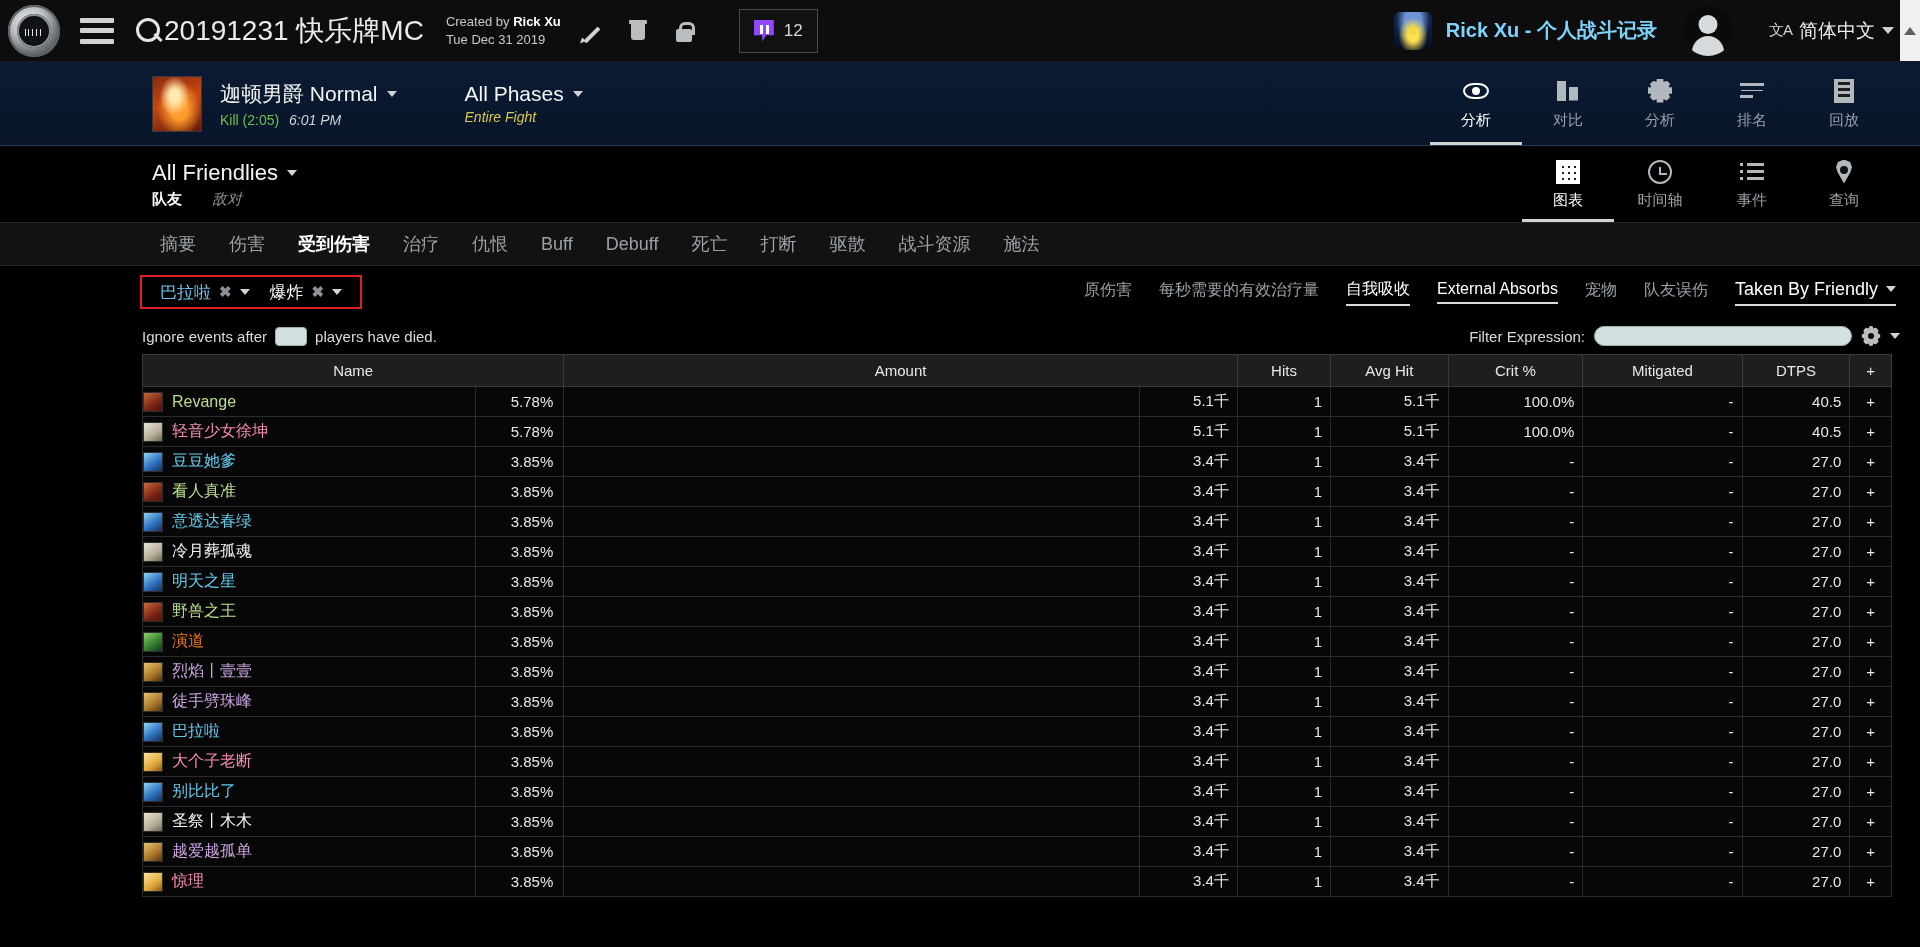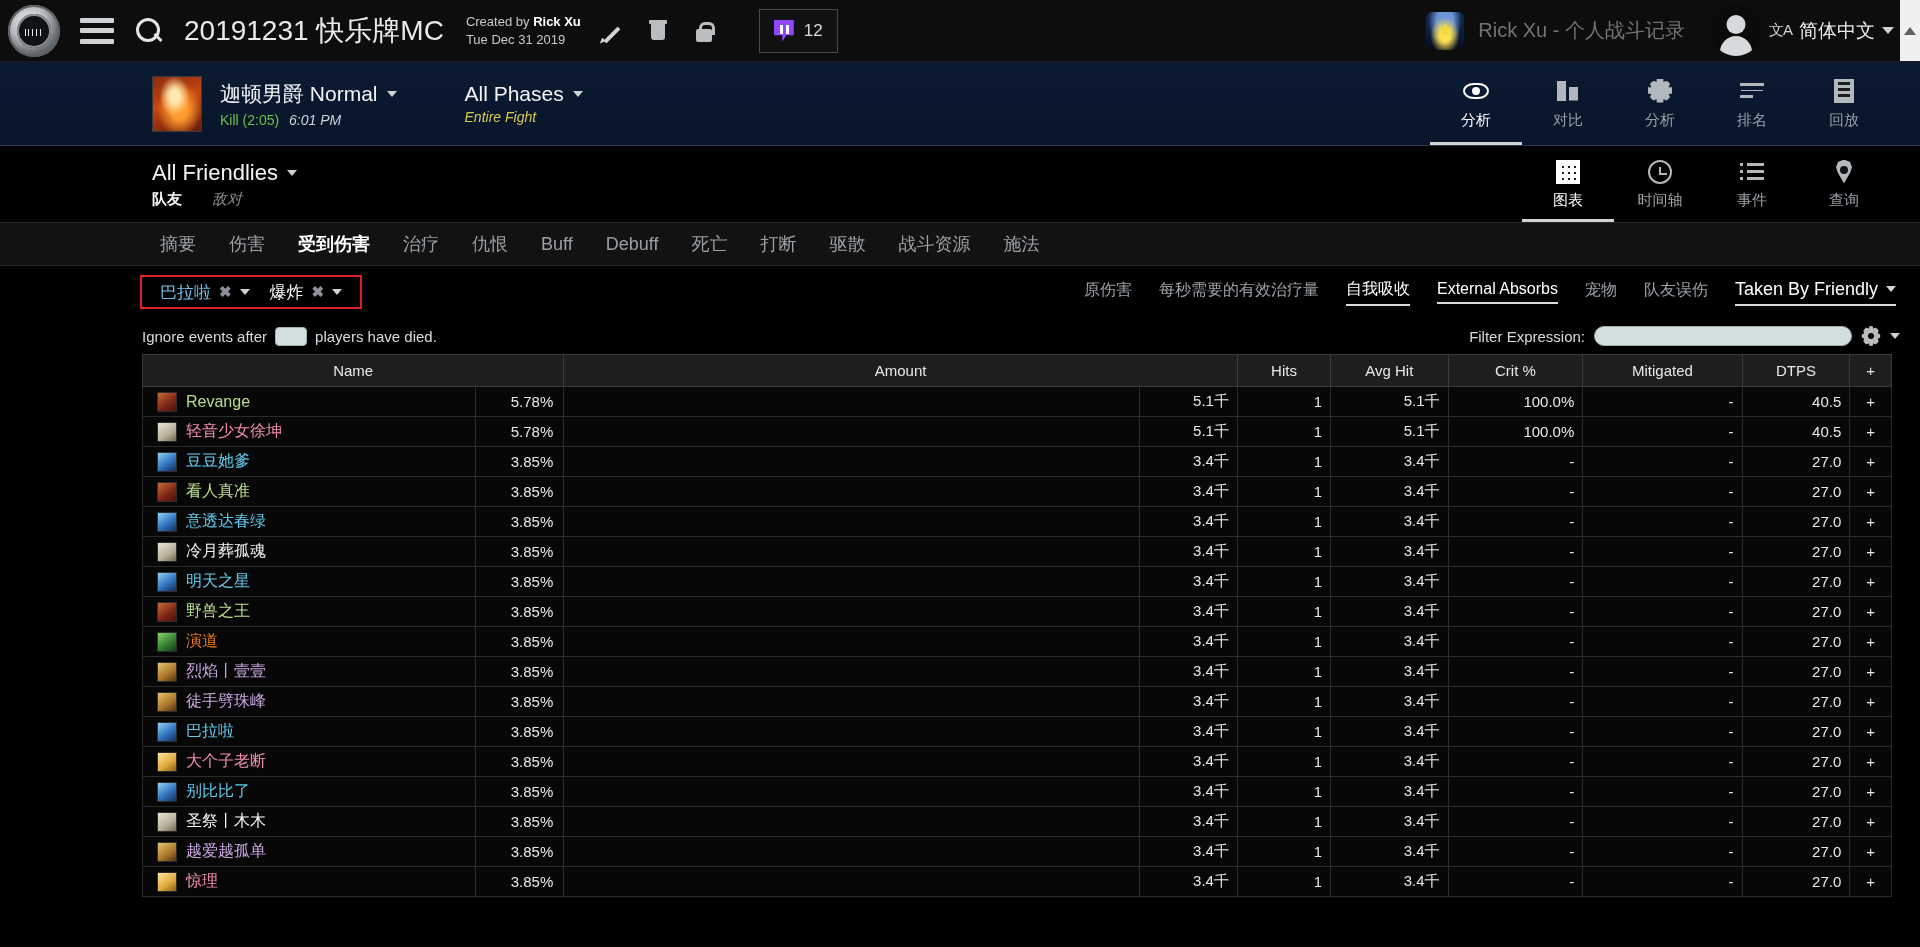--- a/index.html
+++ b/index.html
@@ -64,21 +64,20 @@
   }
   .search-icon::before {
     content:""; position:absolute; left: 2px; top: 2px;
     width: 18px; height: 18px; border: 3px solid #e2e6e9; border-radius: 50%;
   }
   .search-icon::after {
     content:""; position:absolute; left: 19px; top: 20px;
     width: 10px; height: 3px; background:#e2e6e9; transform: rotate(45deg);
   }
   .report-title {
-    margin-left: 20px;
     font-size: 28px;
     color: #e8ebed;
     white-space: nowrap;
     flex: 0 0 auto;
   }
   .created-block {
     margin-left: 22px;
     font-size: 13px;
     line-height: 1.35;
     color: #c6c9cb;
@@ -153,41 +152,42 @@
     position: relative;
     flex: 0 0 auto;
   }
   .guild-crest::after{
     content:""; position:absolute; left:50%; top:48%; transform:translate(-50%,-50%);
     width:14px; height:14px; background:#f4d83c;
     clip-path: polygon(50% 0, 62% 34%, 100% 38%, 70% 62%, 82% 100%, 50% 78%, 18% 100%, 30% 62%, 0 38%, 38% 34%);
   }
   .user-name {
     margin-left: 14px;
-    font-size: 20px; color: #737373; white-space:nowrap;
-    flex: 0 0 auto;
+    font-size: 20px; color: #7dd3fc; white-space:nowrap;
+    flex: 0 0 auto;
+    font-weight: bold;
   }
   .avatar {
     margin-left: 26px;
     width: 50px; height: 50px; border-radius: 50%;
     background: #0a0a0a;
     position: relative;
     overflow: hidden;
     flex: 0 0 auto;
   }
   .avatar::before {
     content:""; position:absolute; left:50%; top:9px; transform:translateX(-50%);
     width:19px;height:19px;border-radius:50%;background:#d7dadc;
   }
   .avatar::after {
     content:""; position:absolute; left:50%; top:30px; transform:translateX(-50%);
     width:32px;height:24px;border-radius:16px 16px 0 0;background:#d7dadc;
   }
   .lang {
-    margin-left: 8px;
+    margin-left: 36px;
     display:flex;align-items:center;gap:7px;
     font-size: 19px; color: #e9ecee;
     cursor:pointer;
     flex: 0 0 auto;
   }
   .lang .glyph { font-size: 15px; letter-spacing:-1px; color:#cfd3d6; }
   .caret {
     width:0;height:0;border-left:6px solid transparent;border-right:6px solid transparent;
     border-top:7px solid #cfd3d6;
   }
@@ -362,21 +362,21 @@
   .c-pct{width:72px;}
   .c-amt{width:470px;}
   .c-total{width:80px;}
   .c-hits{width:76px;}
   .c-avg{width:96px;}
   .c-crit{width:110px;}
   .c-mit{width:130px;}
   .c-dtps{width:88px;}
   .c-plus{width:34px;}
 
-  td.name-cell{padding-left:14px;}
+  td.name-cell{padding-left:0;}
   .namewrap{display:flex;align-items:center;gap:9px;}
   .cls-icon{width:20px;height:20px;border:1px solid #2e2e2e;flex:0 0 auto;}
   .pname{font-size:16px;white-space:nowrap;cursor:pointer;}
   td.num{text-align:right;padding-right:8px;}
   td.pct{text-align:right;padding-right:10px;}
   td.plus{text-align:center;color:#e6e9eb;cursor:pointer;}
   .dtps{color:#b9dd8d;}
   .barcell{padding:0 4px;}
   .bartrack{position:relative;height:18px;width:100%;}
   .bar{position:absolute;left:0;top:0;height:18px;}

